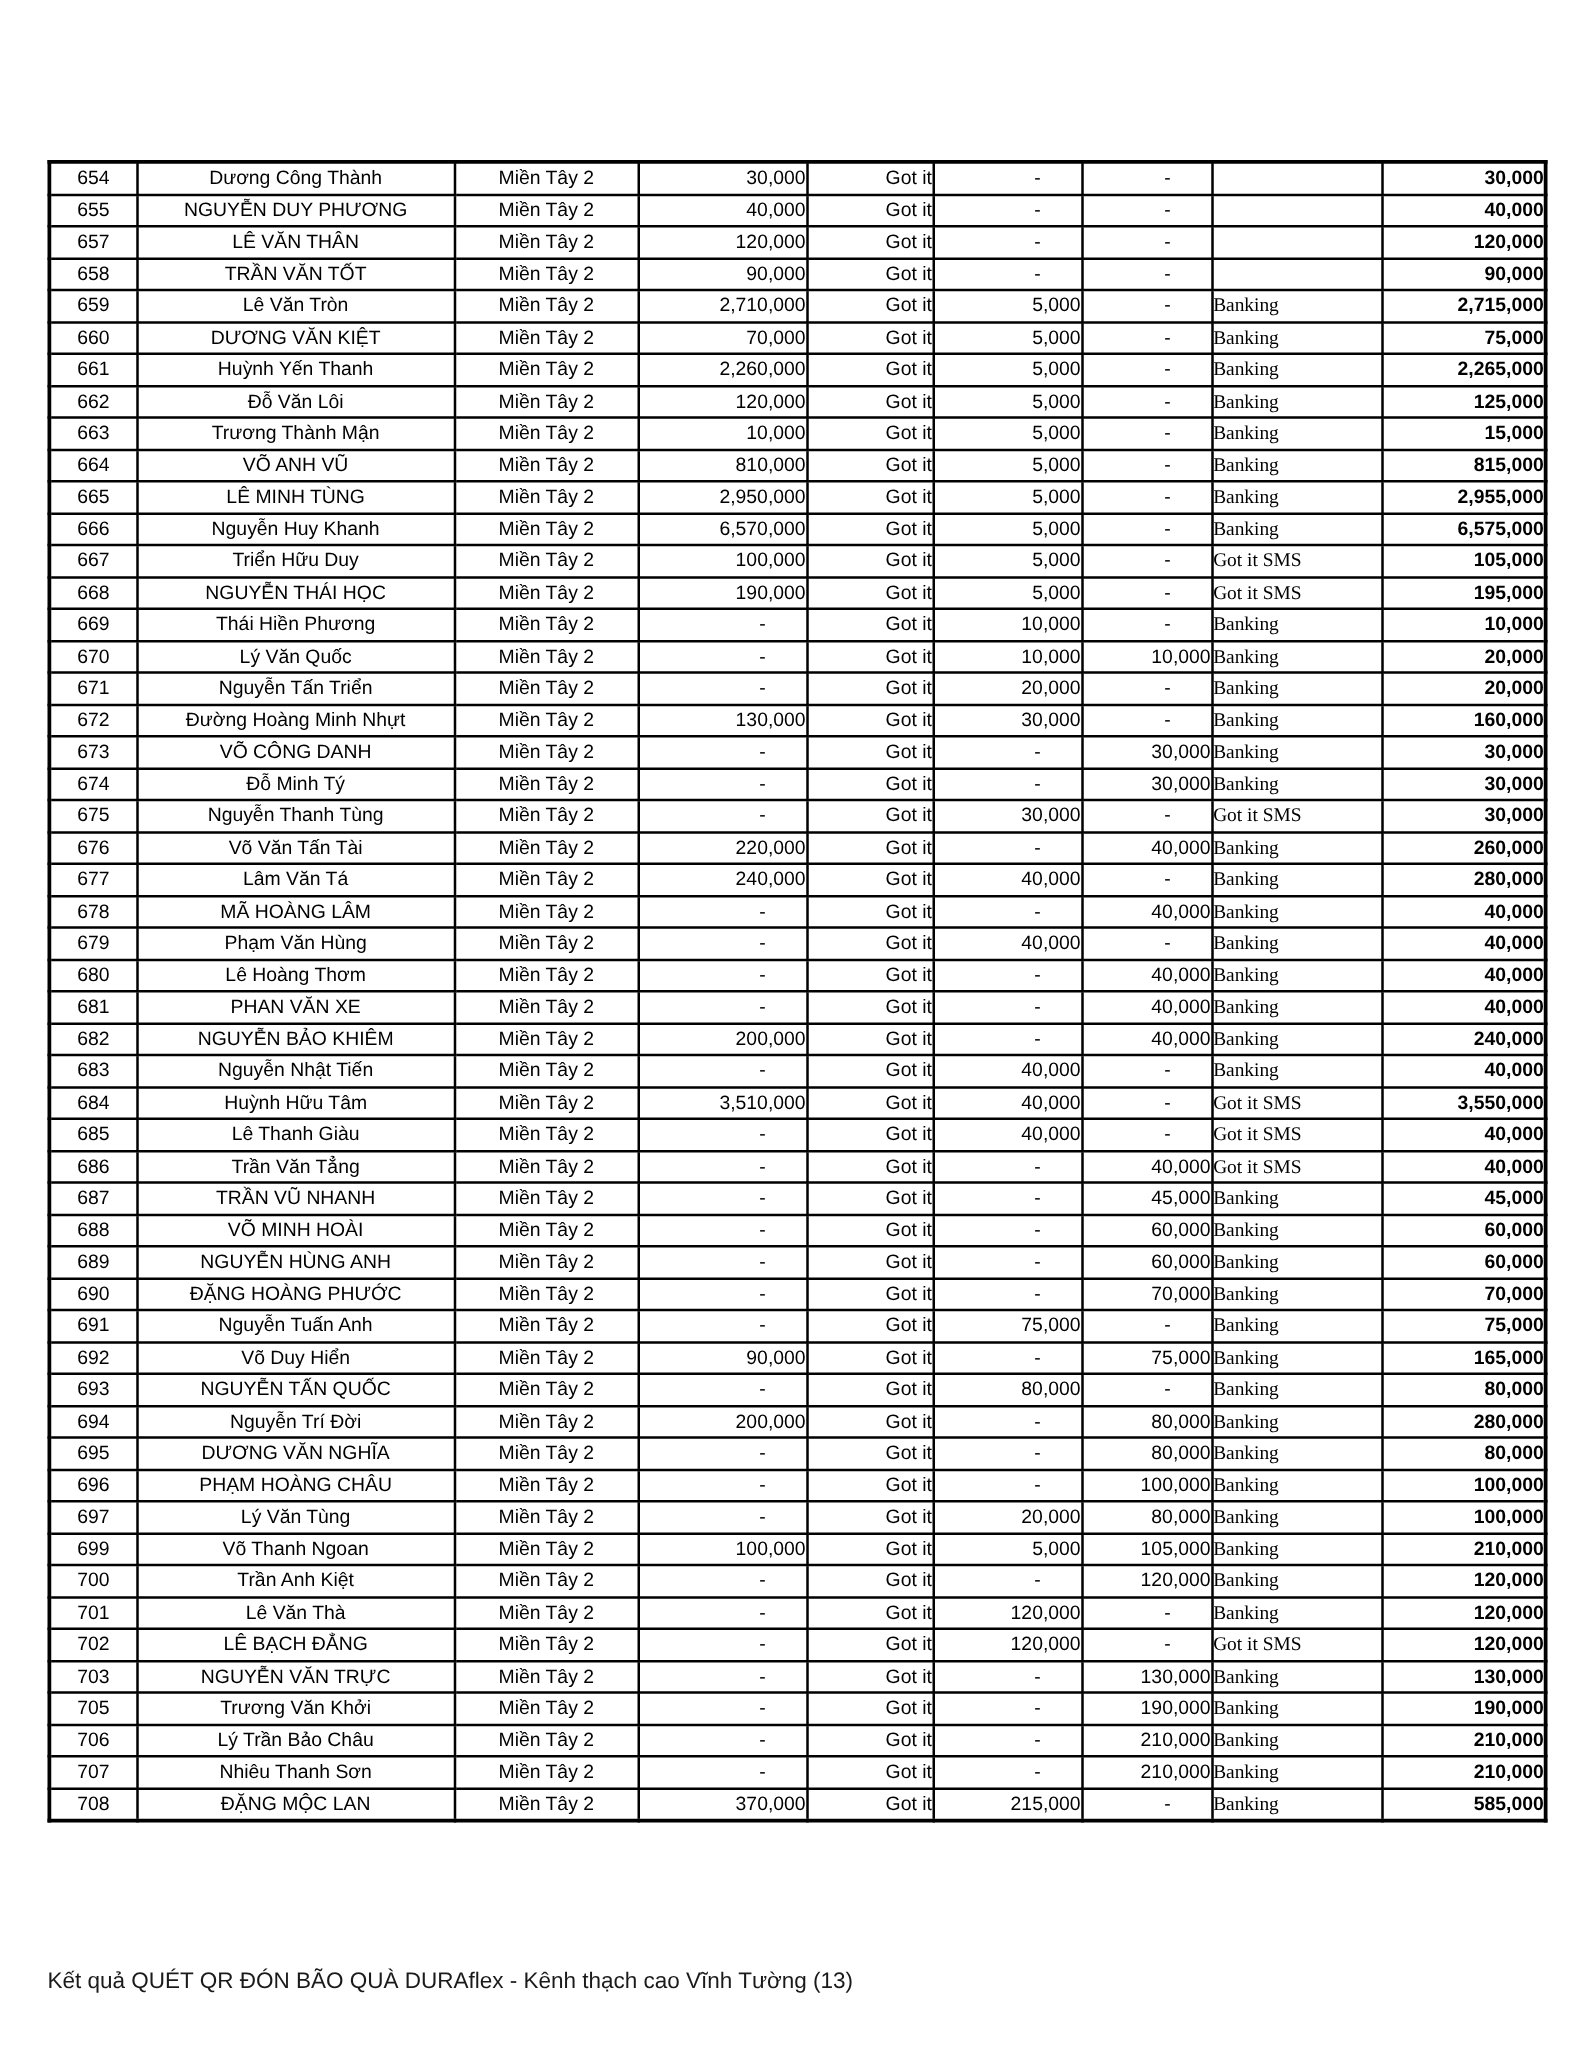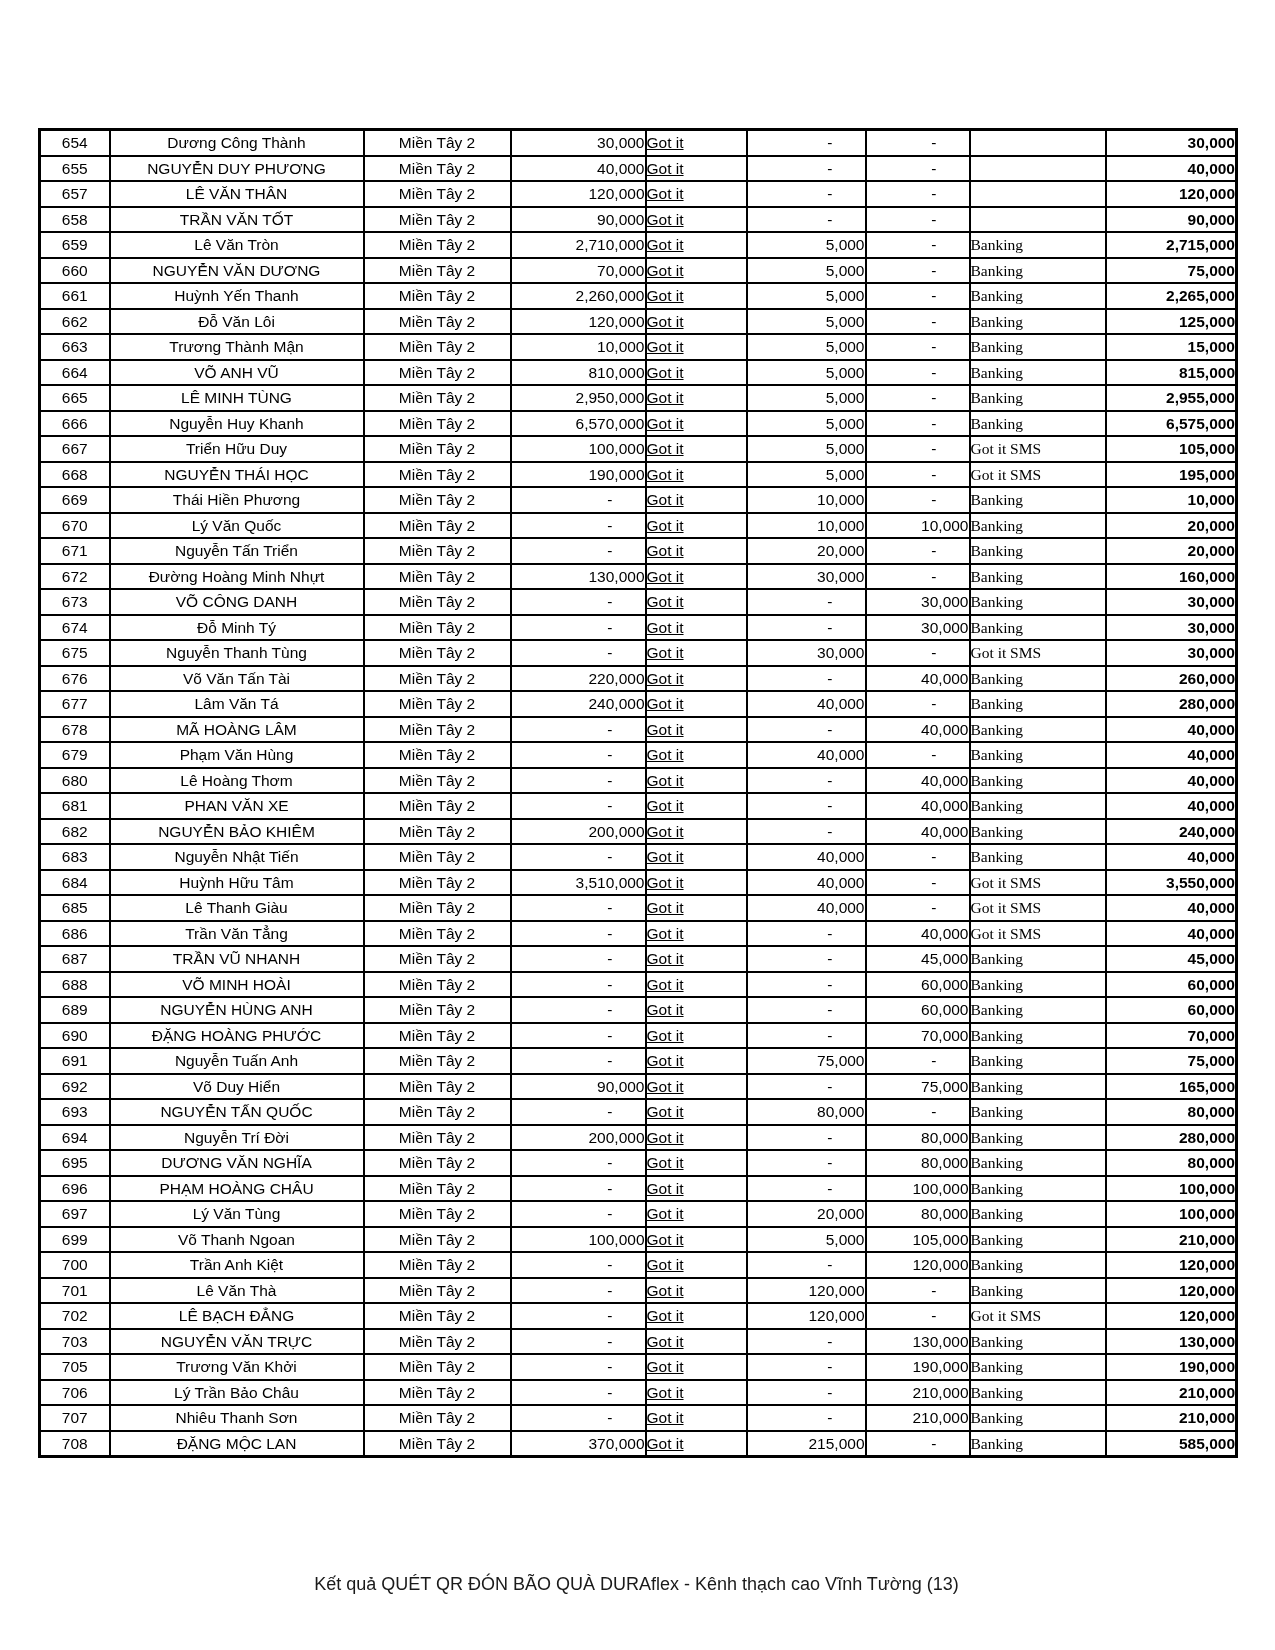--- a/index.html
+++ b/index.html
@@ -34,29 +34,29 @@
     padding: 0;
     white-space: nowrap;
     overflow: hidden;
     vertical-align: middle;
   }
   td.c0 { text-align: center; }
   td.c1 { text-align: center; }
   td.c2 { text-align: center; margin-left: 41px; }
   td.c3, td.c5, td.c6 { text-align: right; padding-right: 8px; }
   td.c3.dash, td.c5.dash, td.c6.dash { padding-right: 32px; }
-  td.c4 { text-align: left; text-decoration: underline; }
+  td.c4 { text-align: right; }
   td.c7 { text-align: left; padding-left: 8px; font-family: Liberation Serif, serif; }
   td.c8 { text-align: right; padding-right: 10px; font-weight: bold; }
   .footer {
     position: absolute;
     left: 38px;
     top: 1574px;
     width: 1197px;
-    text-align: center;
+    text-align: left;
     font-size: 18px;
     color: #1a1a1a;
   }
 </style>
 </head>
 <body>
 
 <div class="page">
 
   <table class="results">
@@ -122,21 +122,21 @@
           <td class="c2">Miền Tây 2</td>
           <td class="c3">2,710,000</td>
           <td class="c4">Got it</td>
           <td class="c5">5,000</td>
           <td class="c6 dash">-</td>
           <td class="c7">Banking</td>
           <td class="c8">2,715,000</td>
         </tr>
         <tr>
           <td class="c0">660</td>
-          <td class="c1">NGUYỄN VĂN DƯƠNG</td>
+          <td class="c1">DƯƠNG VĂN KIỆT</td>
           <td class="c2">Miền Tây 2</td>
           <td class="c3">70,000</td>
           <td class="c4">Got it</td>
           <td class="c5">5,000</td>
           <td class="c6 dash">-</td>
           <td class="c7">Banking</td>
           <td class="c8">75,000</td>
         </tr>
         <tr>
           <td class="c0">661</td>

